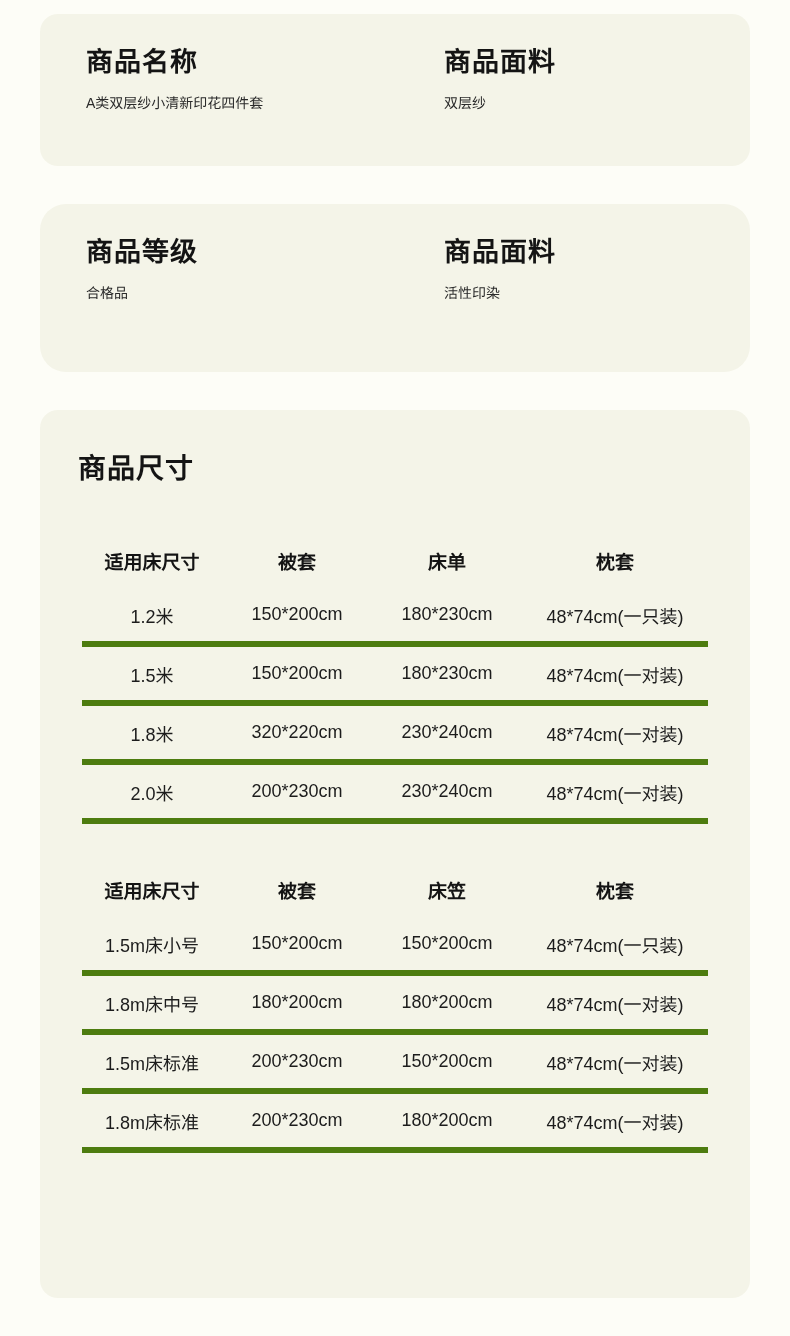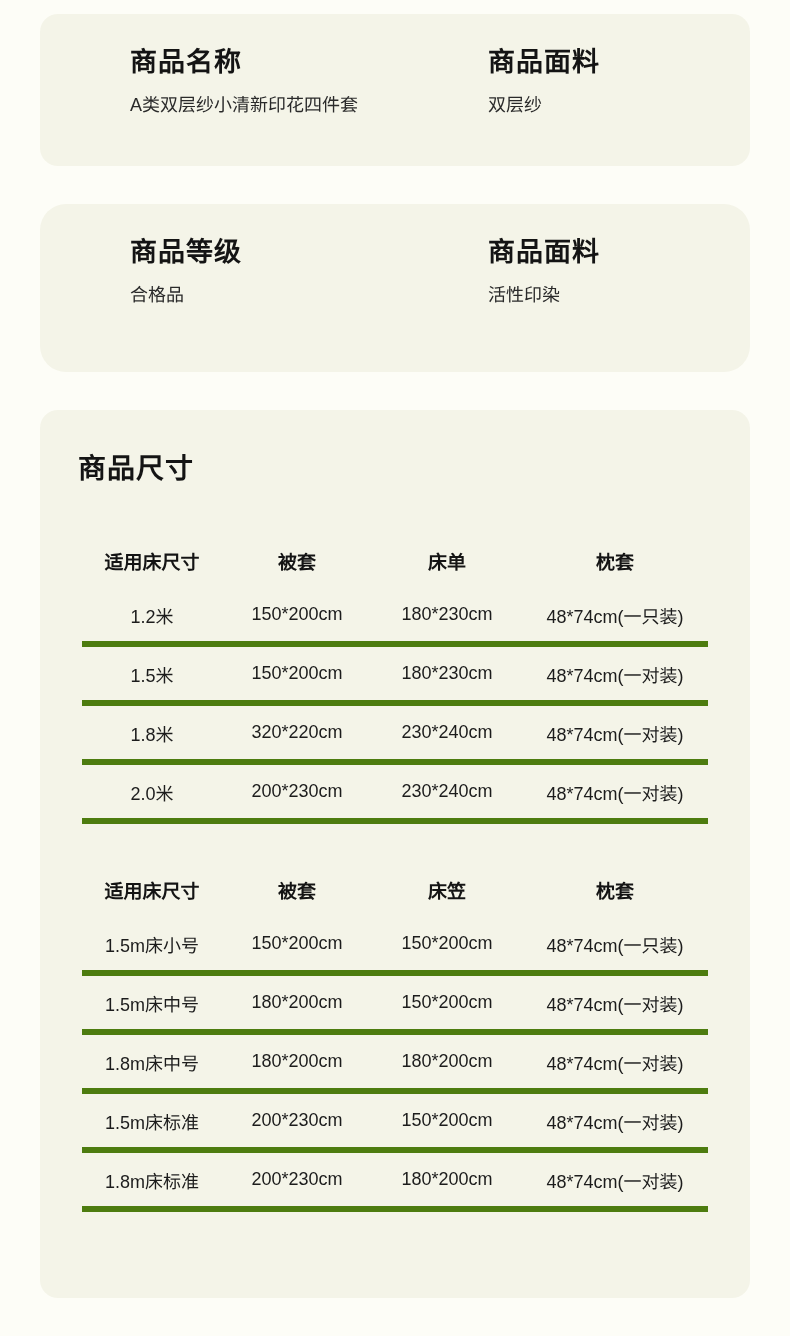--- a/index.html
+++ b/index.html
@@ -33,38 +33,37 @@
   
   .info-card {
     padding: 34px 46px 34px 46px;
   }
   #card-basic { margin-top: 14px; height: 152px; }
   #card-grade { margin-top: 38px; height: 168px; border-radius: 26px; }
 
   .info-row {
     display: flex;
     align-items: flex-start;
-    margin-left: 44px;
   }
   .info-col {
     flex: 0 0 auto;
   }
   .info-col.col-left  { width: 358px; }
   .info-col.col-right { width: auto; }
 
   .info-title {
     font-size: 27px;
     font-weight: bold;
     letter-spacing: 1px;
     color: #141414;
     line-height: 1.1;
     margin: 0 0 16px 0;
   }
   .info-value {
-    font-size: 18px;
+    font-size: 14px;
     color: #2a2a2a;
     line-height: 1.3;
     margin: 0;
   }
 
   
   #card-size {
     margin-top: 38px;
     padding: 44px 36px 40px 36px;
     height: 888px;
@@ -204,26 +203,20 @@
         </tr>
       </thead>
       <tbody>
         <tr class="first-data">
           <td>1.5m床小号</td>
           <td>150*200cm</td>
           <td>150*200cm</td>
           <td>48*74cm(一只装)</td>
         </tr>
         <tr>
-          <td>1.5m床中号</td>
-          <td>180*200cm</td>
-          <td>150*200cm</td>
-          <td>48*74cm(一对装)</td>
-        </tr>
-        <tr>
           <td>1.8m床中号</td>
           <td>180*200cm</td>
           <td>180*200cm</td>
           <td>48*74cm(一对装)</td>
         </tr>
         <tr>
           <td>1.5m床标准</td>
           <td>200*230cm</td>
           <td>150*200cm</td>
           <td>48*74cm(一对装)</td>

